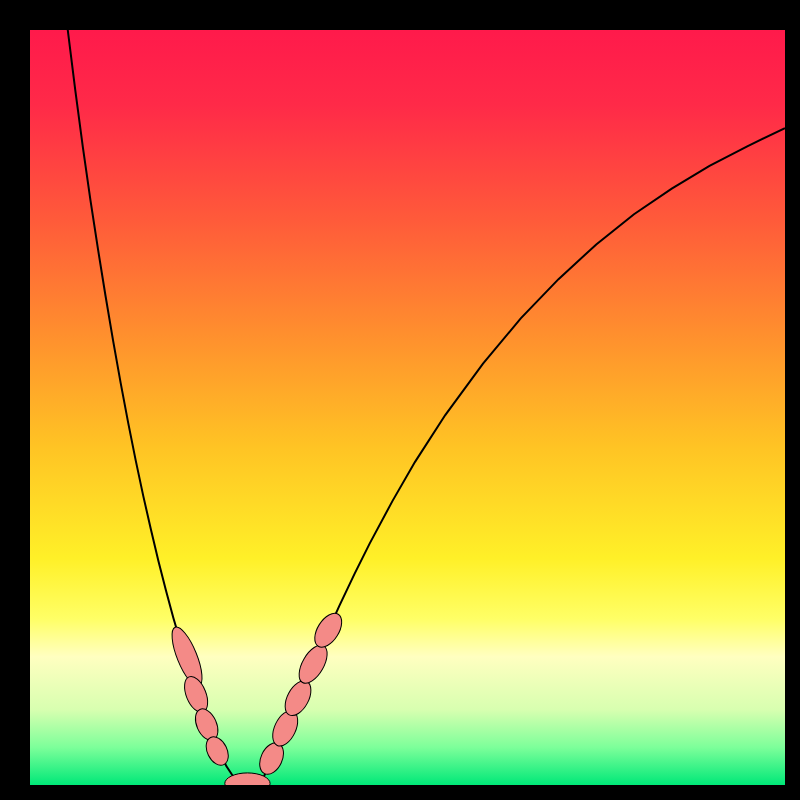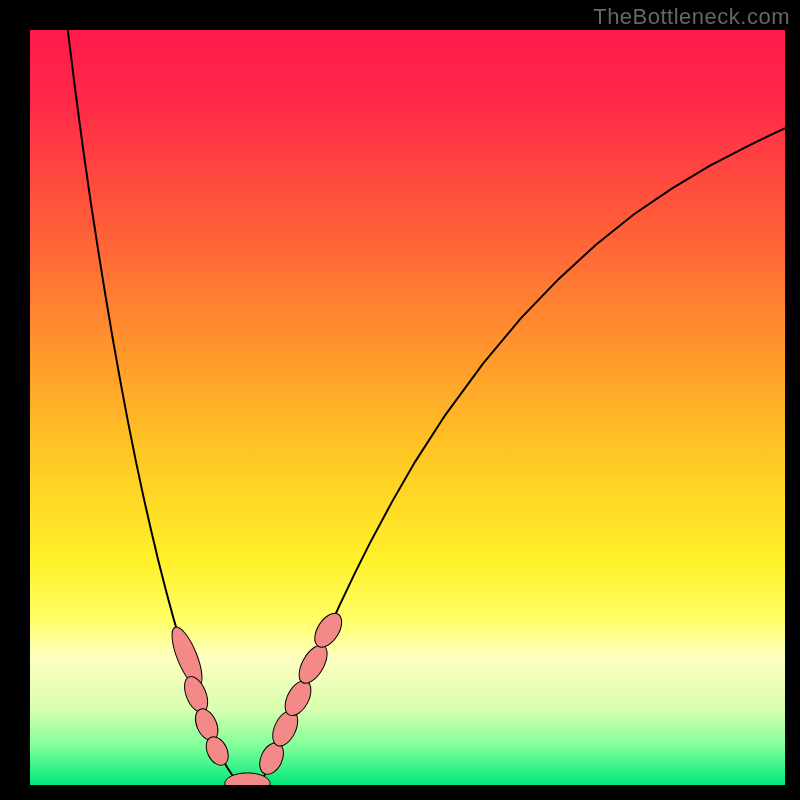--- a/index.html
+++ b/index.html
@@ -38,21 +38,20 @@
   svg {
     display: block;
     width: 100%;
     height: 100%;
   }
 </style>
 </head>
 <body>
 
 <div class="frame">
-  <div class="watermark">TheBottleneck.com</div>
 
   <div class="plot-wrap">
     <svg id="chart-svg" viewBox="0 0 755 755" preserveAspectRatio="none">
       <defs>
         <linearGradient id="bg-grad" x1="0" y1="0" x2="0" y2="1">
             <stop offset="0%" stop-color="#ff1a4b"></stop>
             <stop offset="10%" stop-color="#ff2a48"></stop>
             <stop offset="25%" stop-color="#ff5a3a"></stop>
             <stop offset="40%" stop-color="#ff8e2e"></stop>
             <stop offset="55.00000000000001%" stop-color="#ffc324"></stop>

